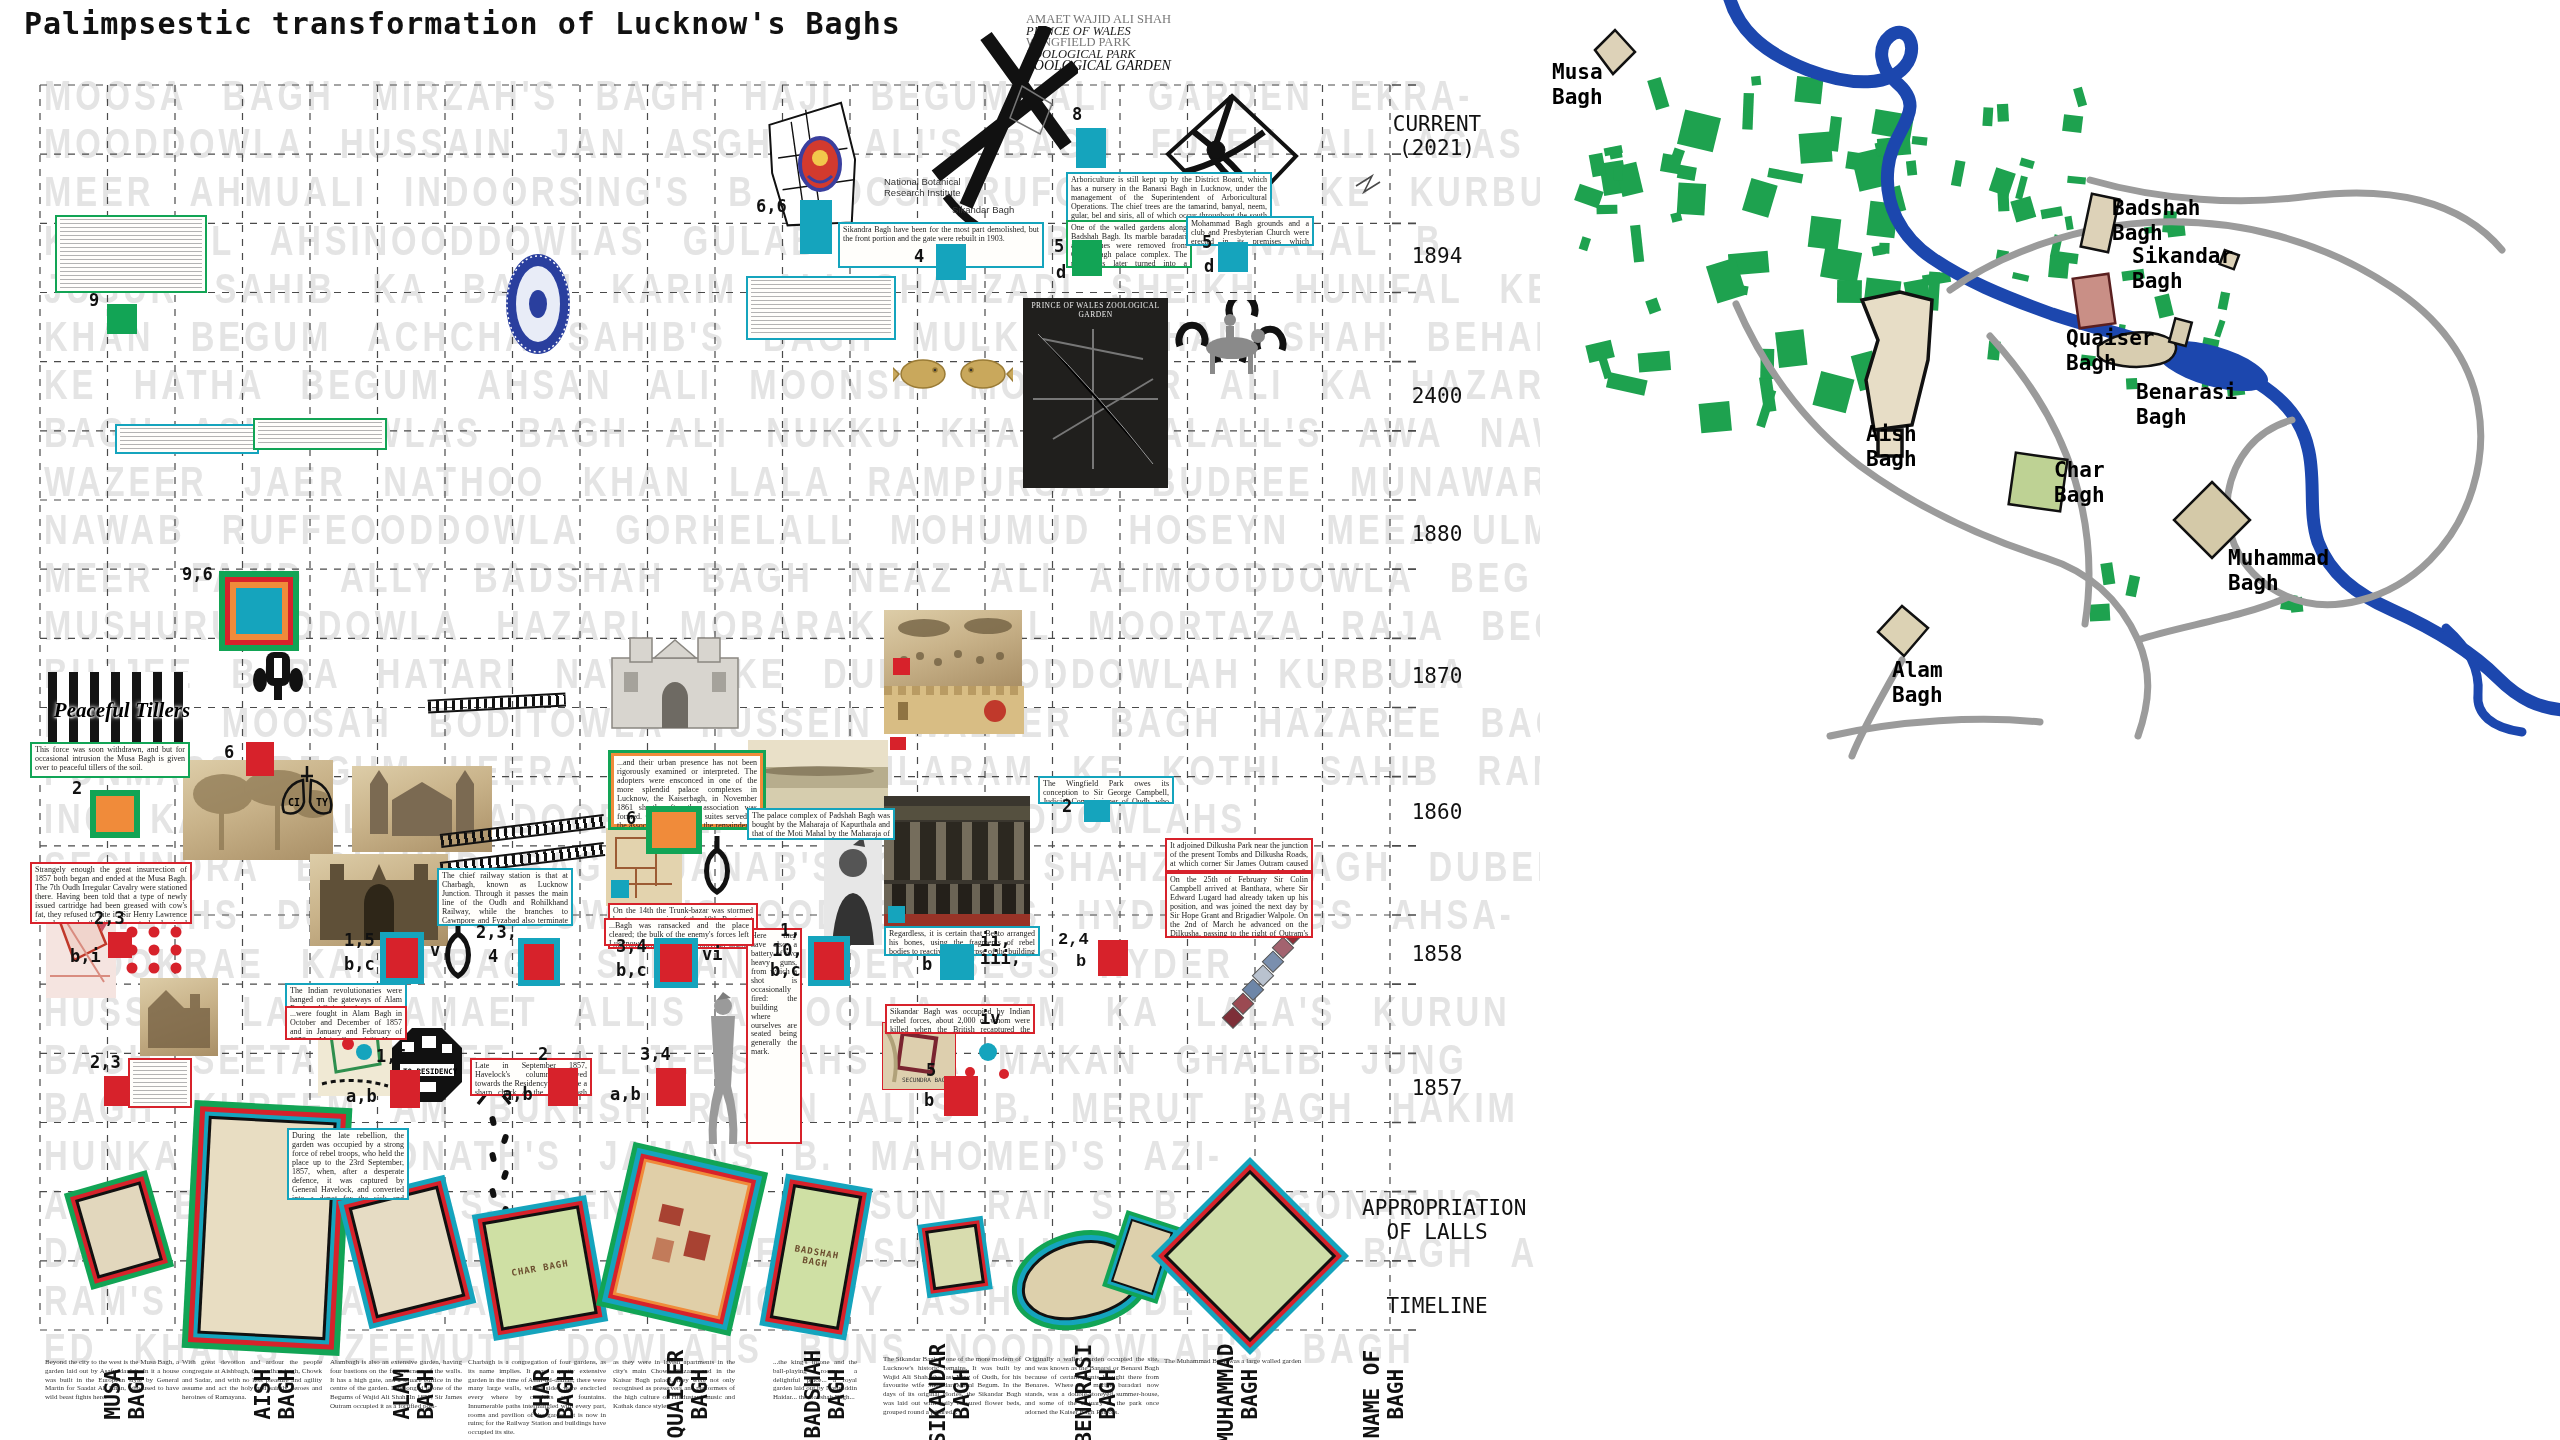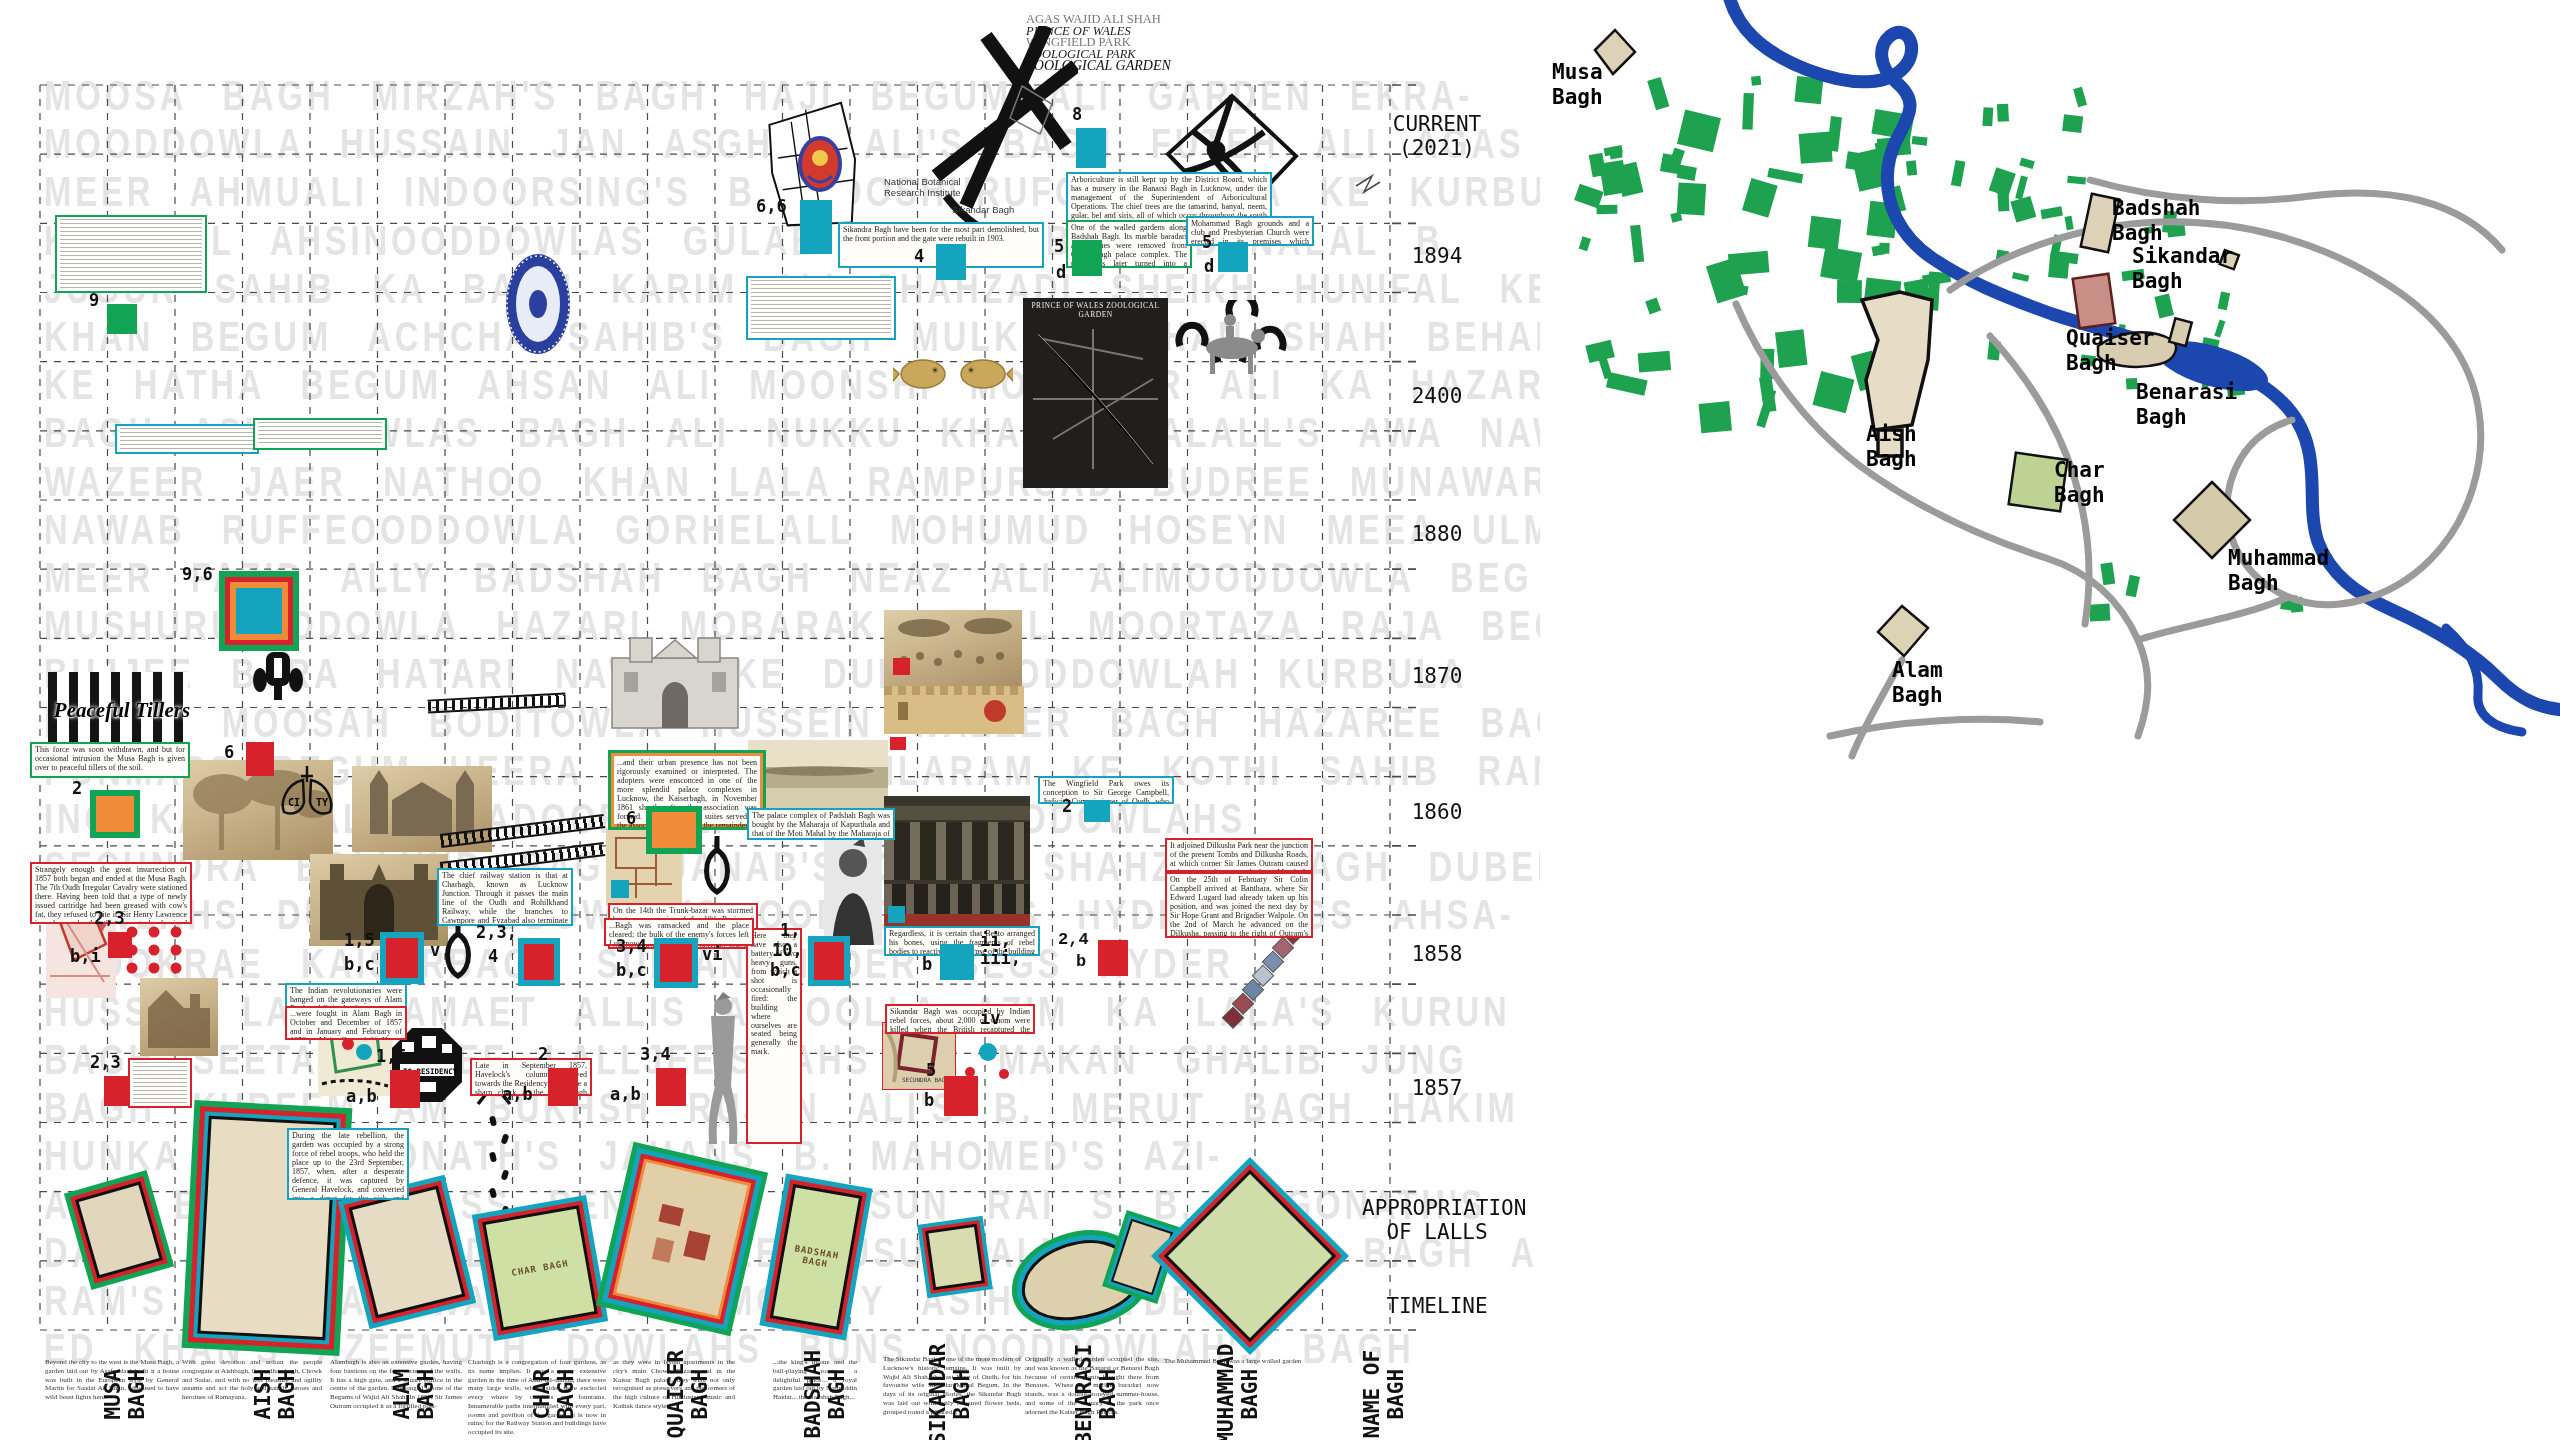--- a/index.html
+++ b/index.html
@@ -53,20 +53,21 @@
   
   #map{position:absolute;left:1540px;top:0;width:1020px;height:1440px;}
   .map-label{position:absolute;font-size:21px;font-weight:bold;line-height:1.2;white-space:pre-line;z-index:5;color:#000;}
 </style>
 </head>
 <body>
 
 <div id="stage">
 
   <div id="board">
+    <div id="page-title">Palimpsestic transformation of Lucknow's Baghs</div>
     <div id="ghost">
         <div class="ghost-row" style="top: 72px;">MOOSA BAGH MIRZAH'S BAGH HAJI BEGUM ALI GARDEN EKRA-</div>
         <div class="ghost-row" style="top: 120.2px;">MOODDOWLA HUSSAIN JAN ASGHUR ALI'S BAGH FUTEH ALI AGAS BAGH</div>
         <div class="ghost-row" style="top: 168.4px;">MEER AHMUALI INDOORSING'S B. MOOSHURUFOODDOWLA KE KURBULA MUCHLI</div>
         <div class="ghost-row" style="top: 216.6px;">KAHAGUL AHSINOODDOWLAS GULAB BAJEES BAGH DUNALAL B.</div>
         <div class="ghost-row" style="top: 264.8px;">JUGUR SAHIB KA BAGH KARIM ALI SHAHZADI SHEIKH HUNIFAL KE BAGH</div>
         <div class="ghost-row" style="top: 313px;">KHAN BEGUM ACHCHA SAHIB'S BAGH MULKAH JAHAN SHAH BEHARILAL NAWAB</div>
         <div class="ghost-row" style="top: 361.2px;">KE HATHA BEGUM AHSAN ALI MOONSHI MOZUFFUR ALI KA HAZAREE KE BAGH</div>
         <div class="ghost-row" style="top: 409.4px;">BAGH ASINADOWLAS BAGH ALI NUKKU KHAS JEEALALL'S AWA NAWAB</div>
         <div class="ghost-row" style="top: 457.6px;">WAZEER JAER NATHOO KHAN LALA RAMPURSAD BUDREE MUNAWAR KHAN JAHAN</div>
@@ -150,21 +151,21 @@
         <line x1="40" y1="1330" x2="1390" y2="1330" stroke="#4a4a4a" stroke-width="1.2" stroke-dasharray="7 7"></line>
         <line x1="1392" y1="1330" x2="1416" y2="1330" stroke="#4a4a4a" stroke-width="1.6" stroke-dasharray="9 7"></line>
         <polyline points="1356,186 1372,176 1364,192 1380,182" fill="none" stroke="#4a4a4a" stroke-width="1.6"></polyline>
       </svg>
     <div id="artifacts">
         <div class="art " style="left:770px;top:105px;width:90px;height:128px;transform:rotate(-8deg);"><svg width="90" height="128">
             <polygon points="6,14 80,2 86,60 74,122 10,116 2,62" fill="#fff" stroke="#111" stroke-width="2"></polygon>
      <path d="M10,48 h70 M44,4 v112 M10,80 h72 M28,14 v100" stroke="#111" stroke-width="1.4" fill="none"></path>
           </svg></div>
         <div class="art zoo-title" style="left:1026px;top:14px;width:150px;height:70px;">
-          <div style="font-size:12.5px;color:#777;">AGAS WAJID ALI SHAH</div>
+          <div style="font-size:12.5px;color:#777;">AMAET WAJID ALI SHAH</div>
           <div style="font-size:12.5px;font-style:italic;color:#222;">PRINCE OF WALES</div>
           <div style="font-size:12.5px;color:#777;">WINGFIELD PARK</div>
           <div style="font-size:12.5px;font-style:italic;color:#222;">ZOOLOGICAL PARK</div>
           <div style="font-size:14px;color:#777;font-style:italic;color:#111;">ZOOLOGICAL GARDEN</div>
         </div>
         <div class="art " style="left:505px;top:252px;width:66px;height:104px;"><svg width="66" height="104">
             <ellipse cx="33" cy="52" rx="32" ry="50" fill="#2a3f9e"></ellipse>
             <ellipse cx="33" cy="52" rx="22" ry="38" fill="#e8ecf7"></ellipse>
             <ellipse cx="33" cy="52" rx="9" ry="14" fill="#2a3f9e"></ellipse>
             <ellipse cx="33" cy="52" rx="31" ry="48" fill="none" stroke="#fff" stroke-width="1.5" stroke-dasharray="2 3"></ellipse>

